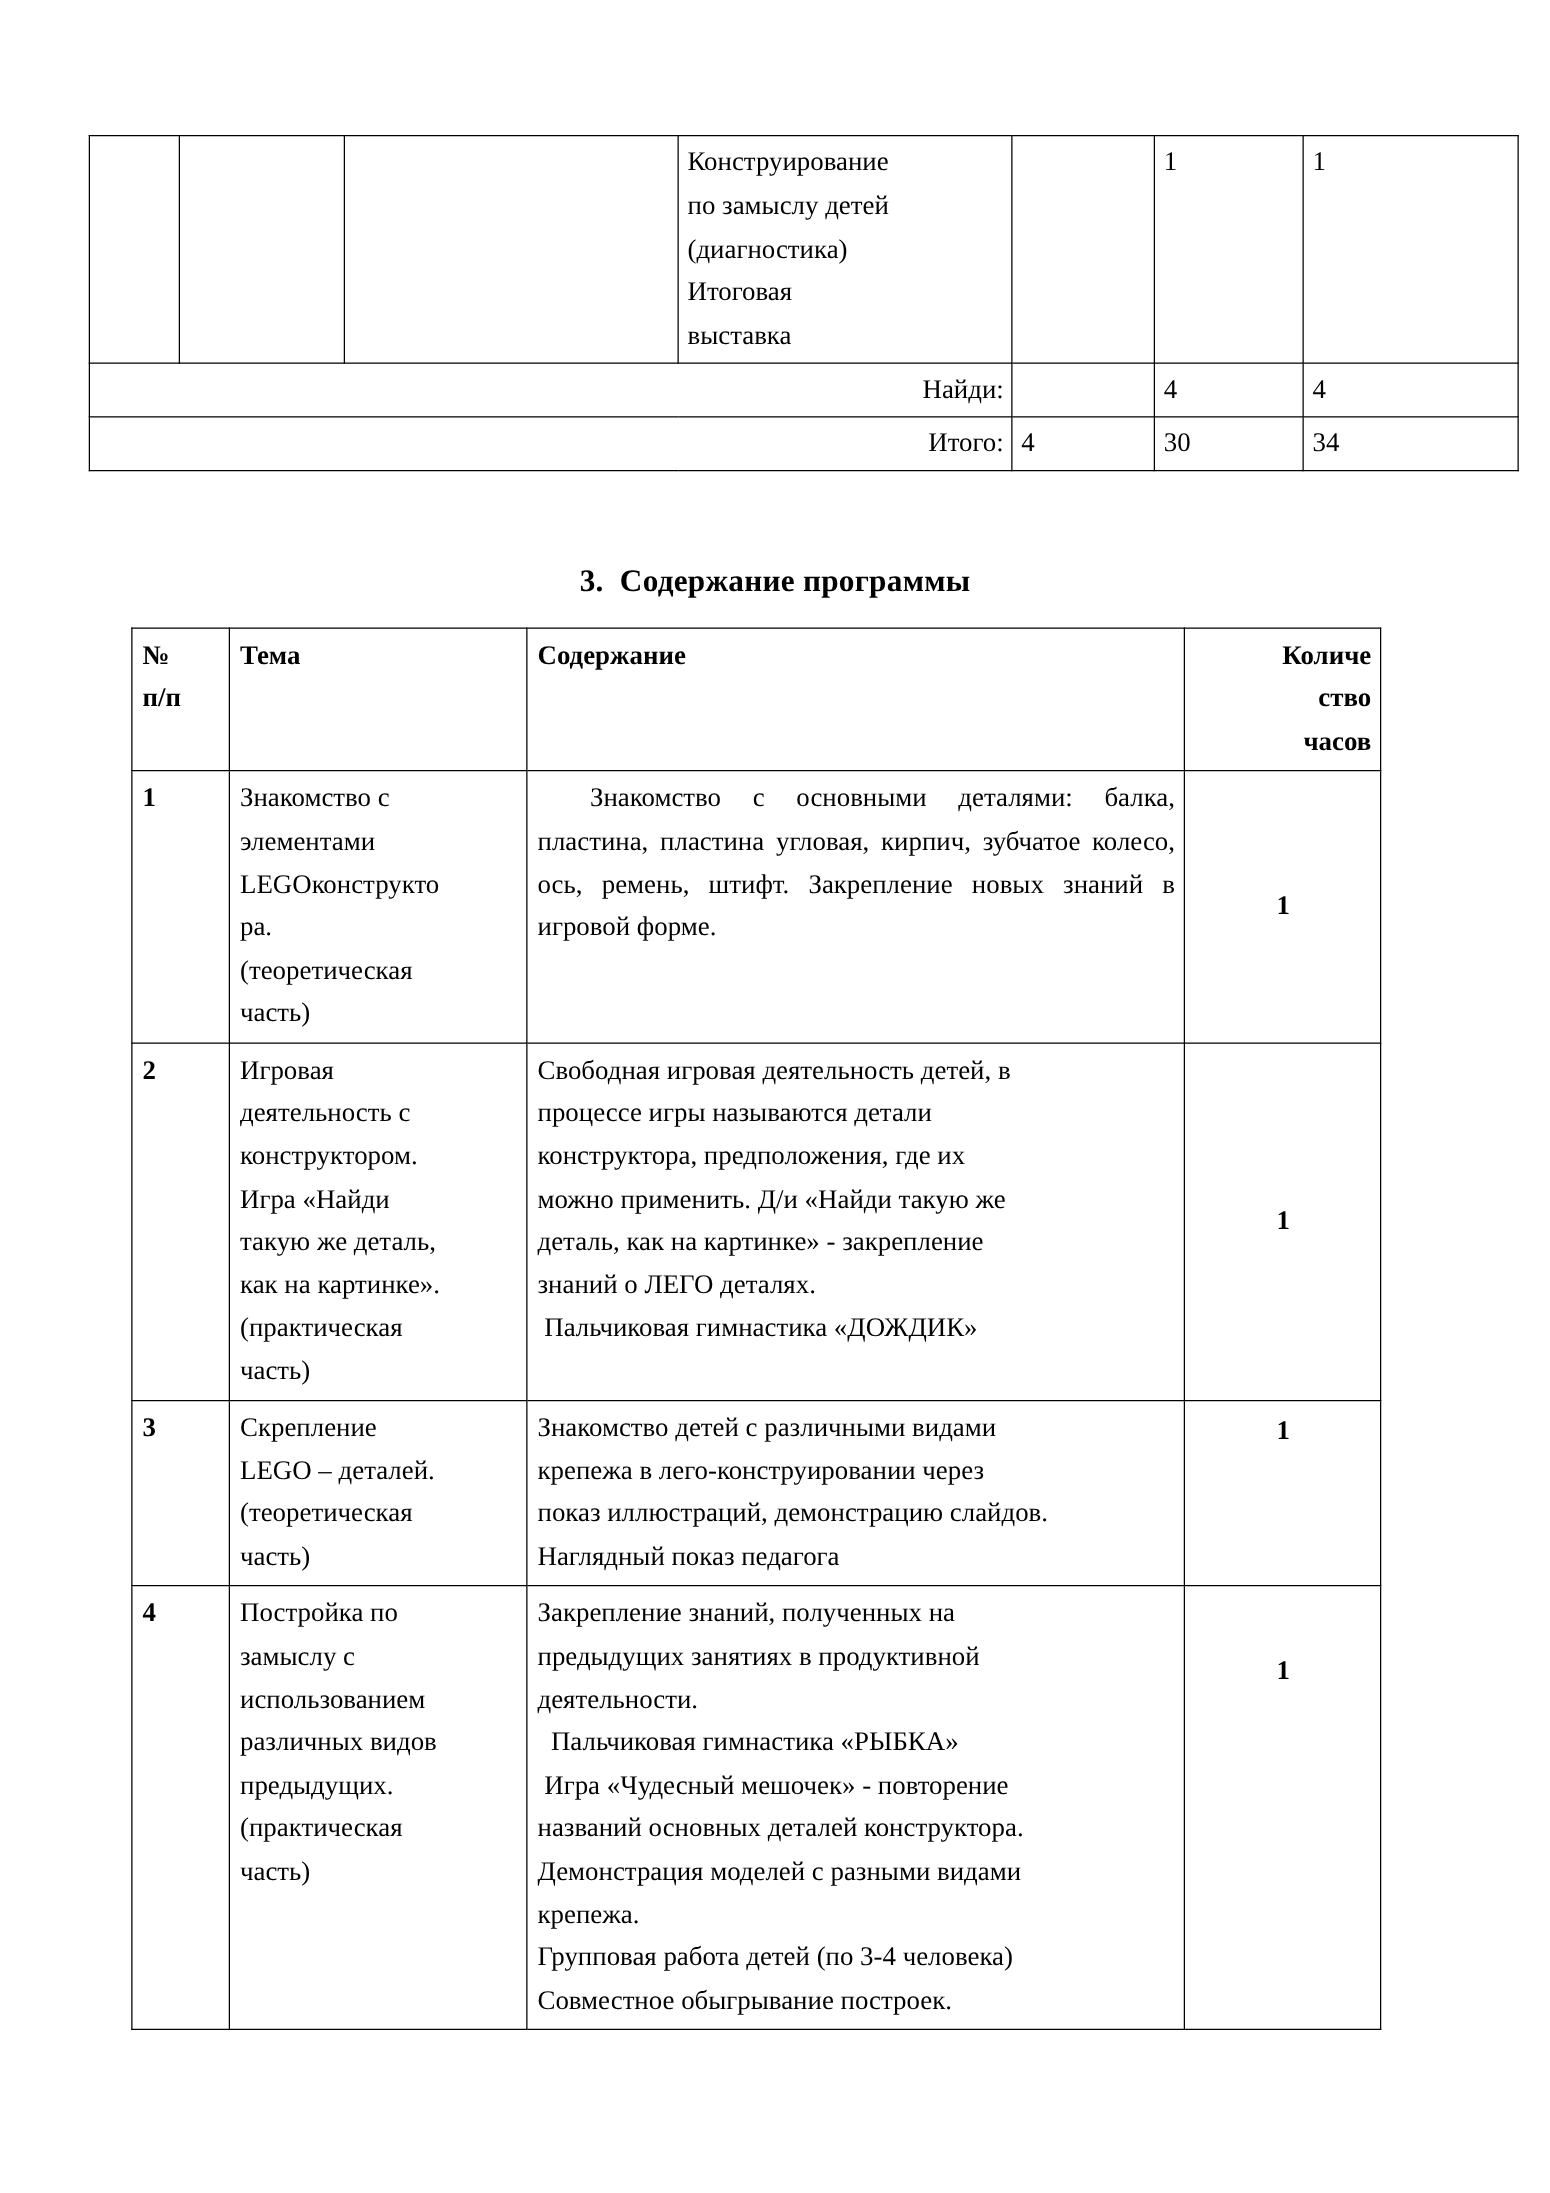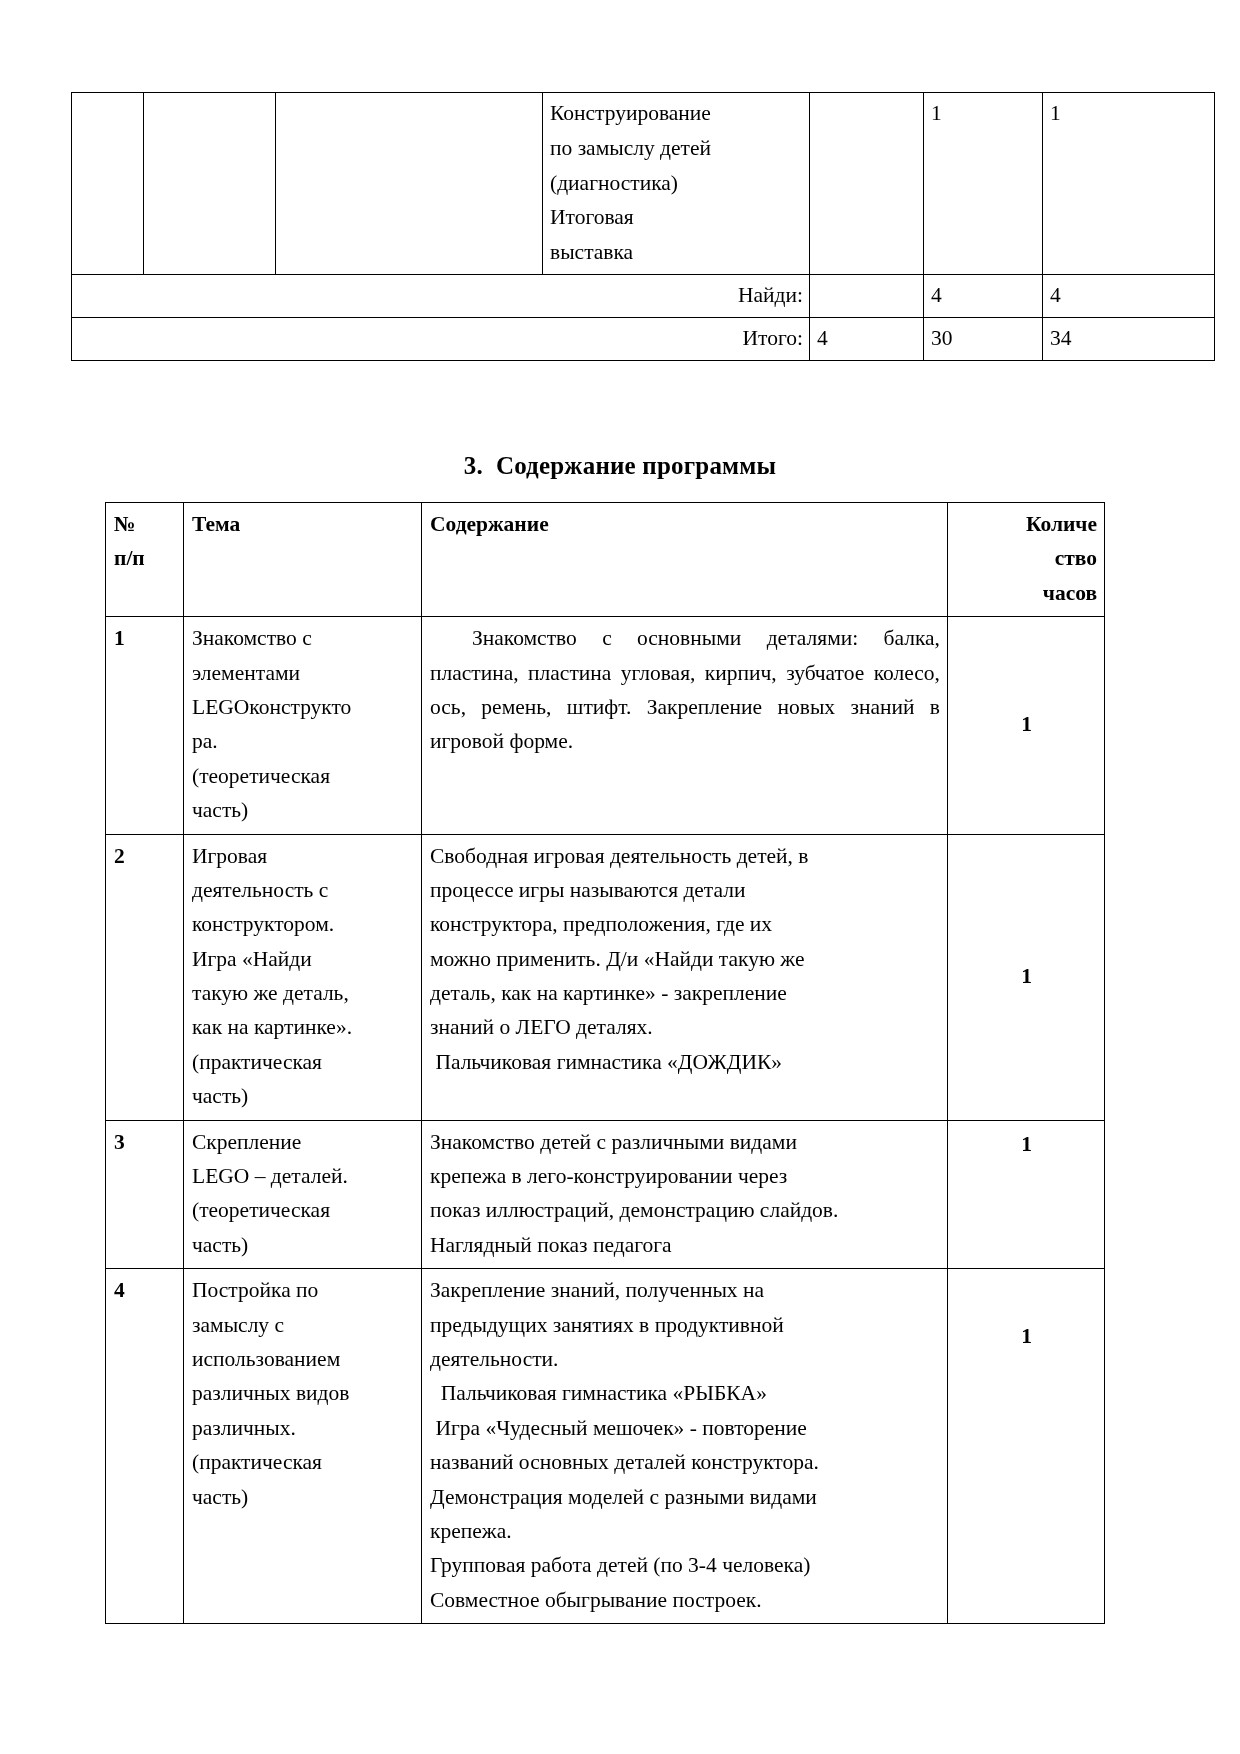--- a/index.html
+++ b/index.html
@@ -34,21 +34,21 @@
     vertical-align: top;
     padding: 3px 6px 4px 7px;
     font-size: 21.5px;
     line-height: 1.62;
   }
 
   
   .tbl-top {
     position: absolute;
     left: 71px;
-    top: 92px;
+    top: 108px;
     width: 1045px;
   }
   .tbl-top td { height: 1px; }
   .c-num     { width: 58px; }
   .c-mon     { width: 118px; }
   .c-week    { width: 253px; }
   .c-theme   { width: 253px; }
   .c-h1      { width: 100px; }
   .c-h2      { width: 105px; }
   .c-h3      { width: 158px; }
@@ -216,21 +216,21 @@
       <td class="hours-cell" style="vertical-align:top;padding-top:6px;">1</td>
     </tr>
 
     <tr>
       <td class="rowno">4</td>
       <td class="theme-cell">
         <div>Постройка по</div>
         <div>замыслу с</div>
         <div>использованием</div>
         <div>различных видов</div>
-        <div>различных.</div>
+        <div>предыдущих.</div>
         <div>(практическая</div>
         <div>часть)</div>
       </td>
       <td class="cont-cell">
         <div>Закрепление знаний, полученных на</div>
         <div>предыдущих занятиях в продуктивной</div>
         <div>деятельности.</div>
         <div style="white-space:pre">  Пальчиковая гимнастика «РЫБКА»</div>
         <div style="white-space:pre"> Игра «Чудесный мешочек» - повторение</div>
         <div>названий основных деталей конструктора.</div>

